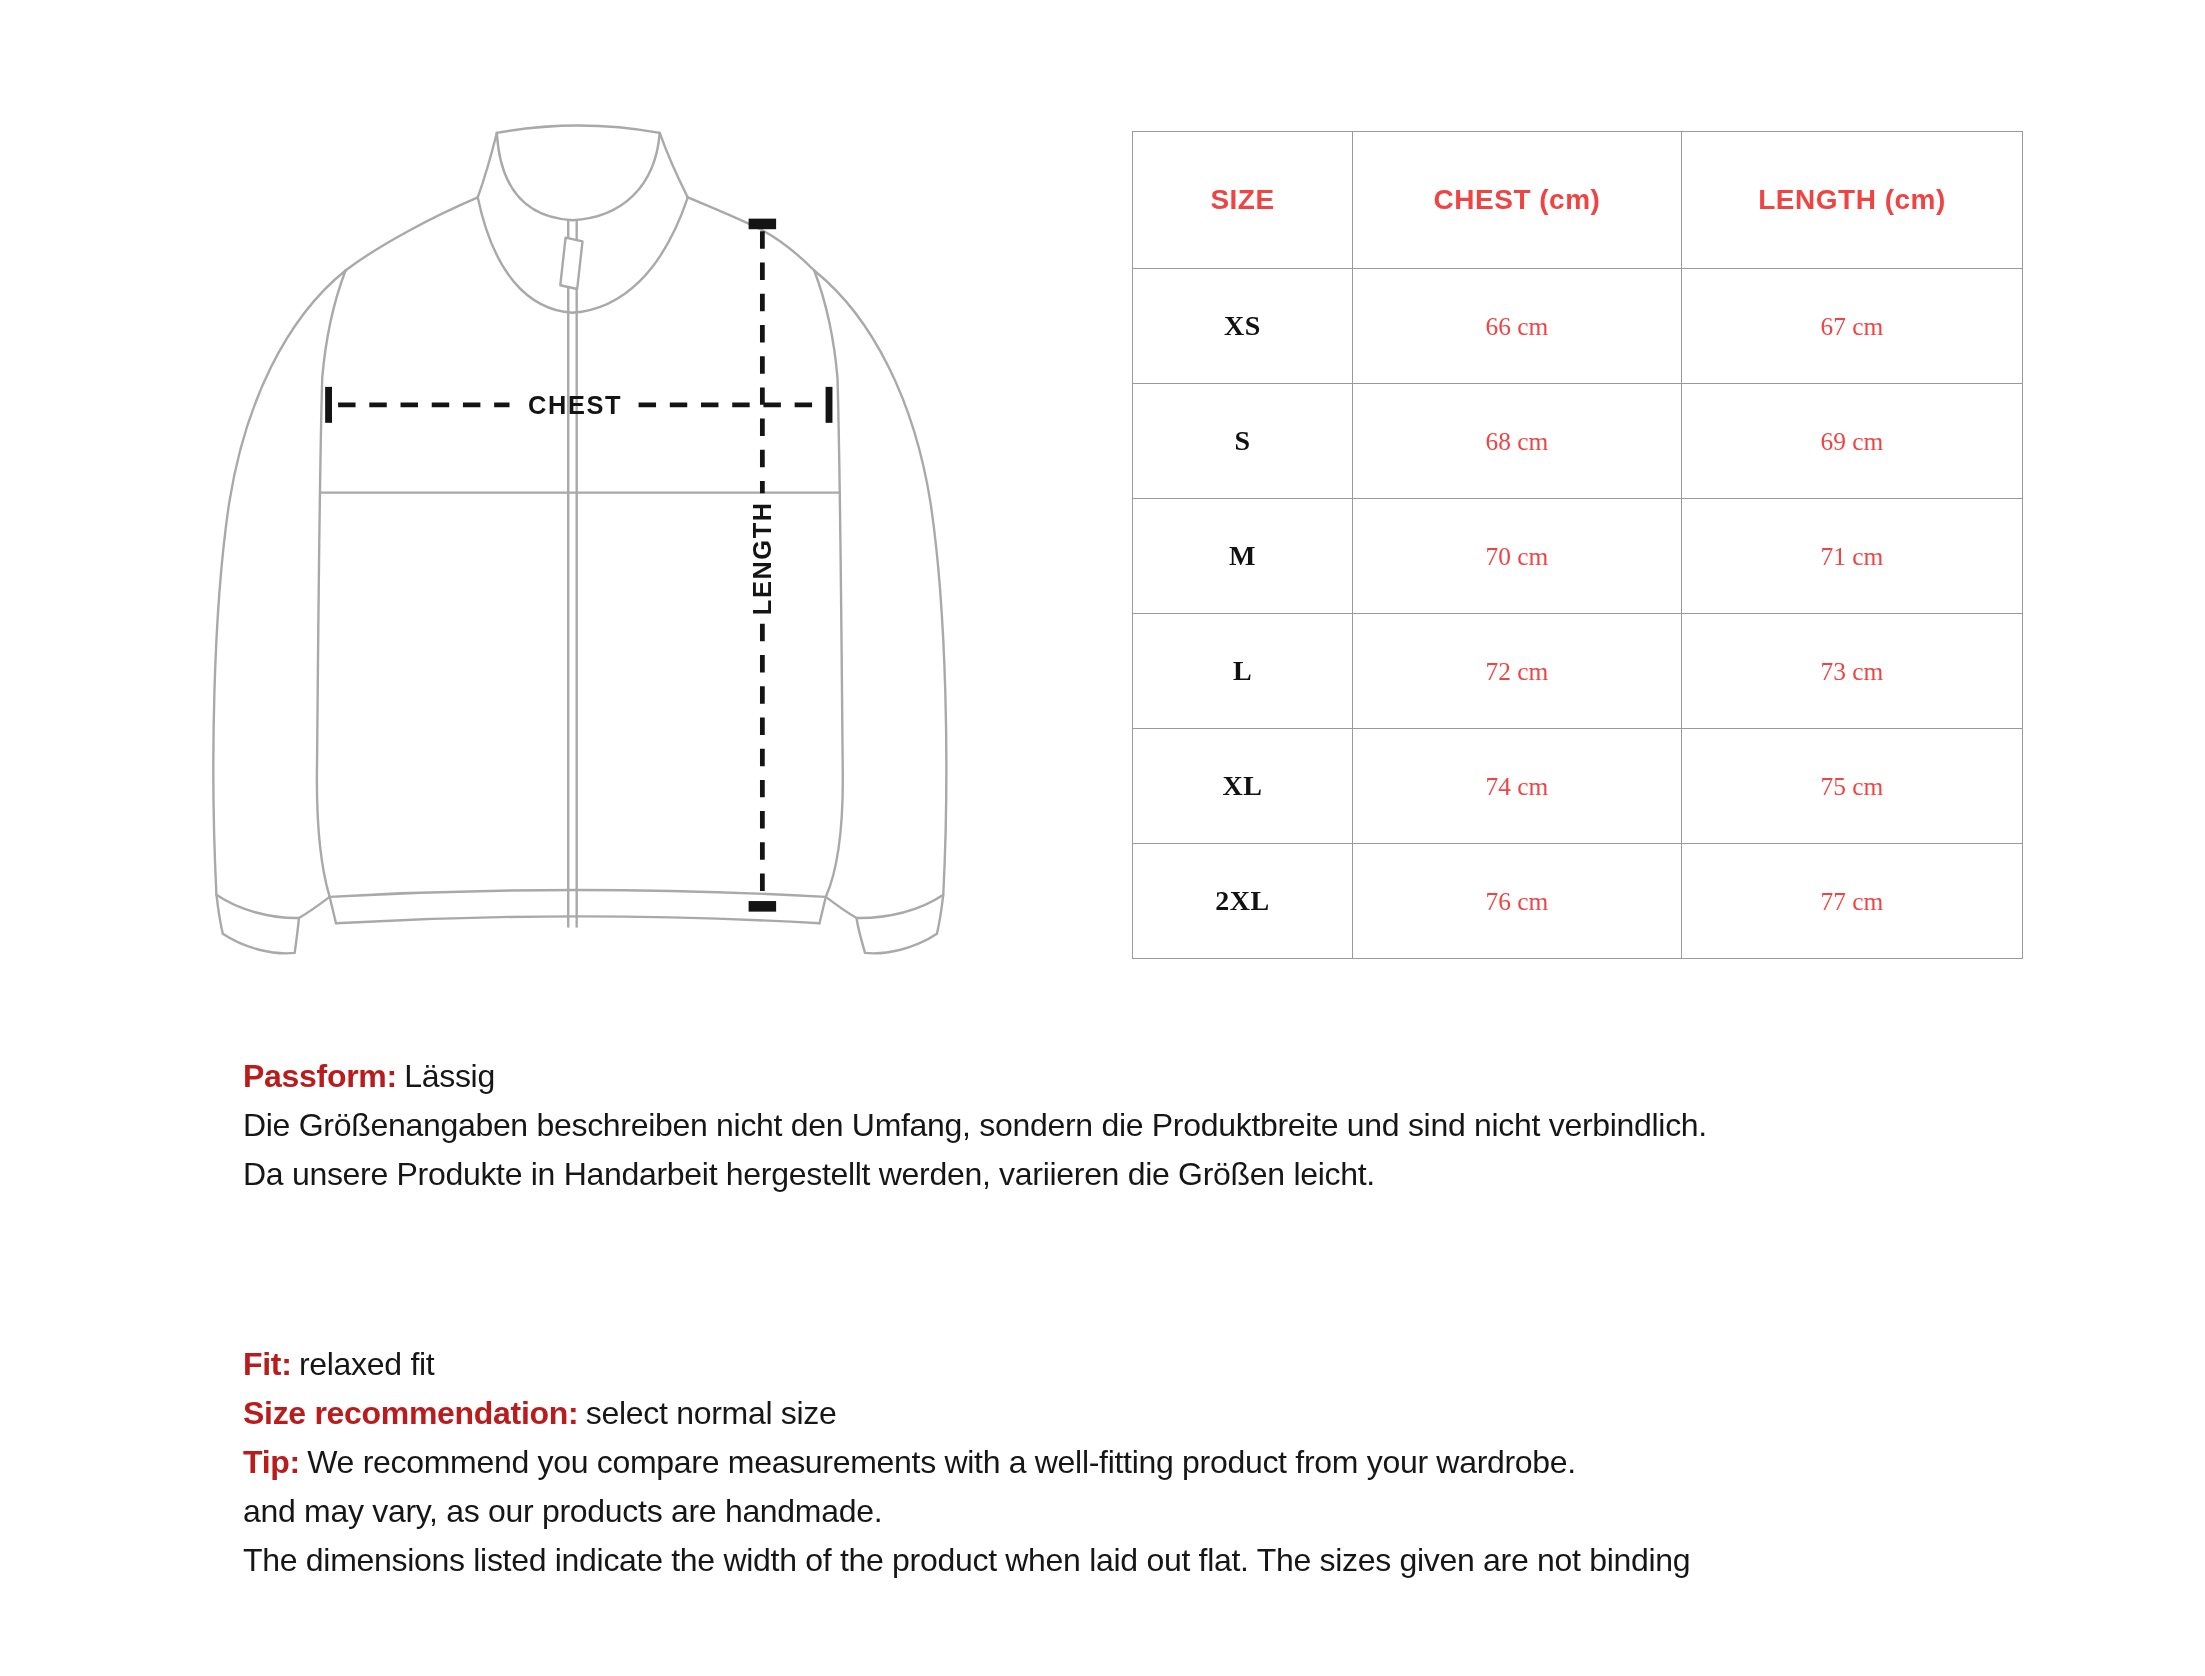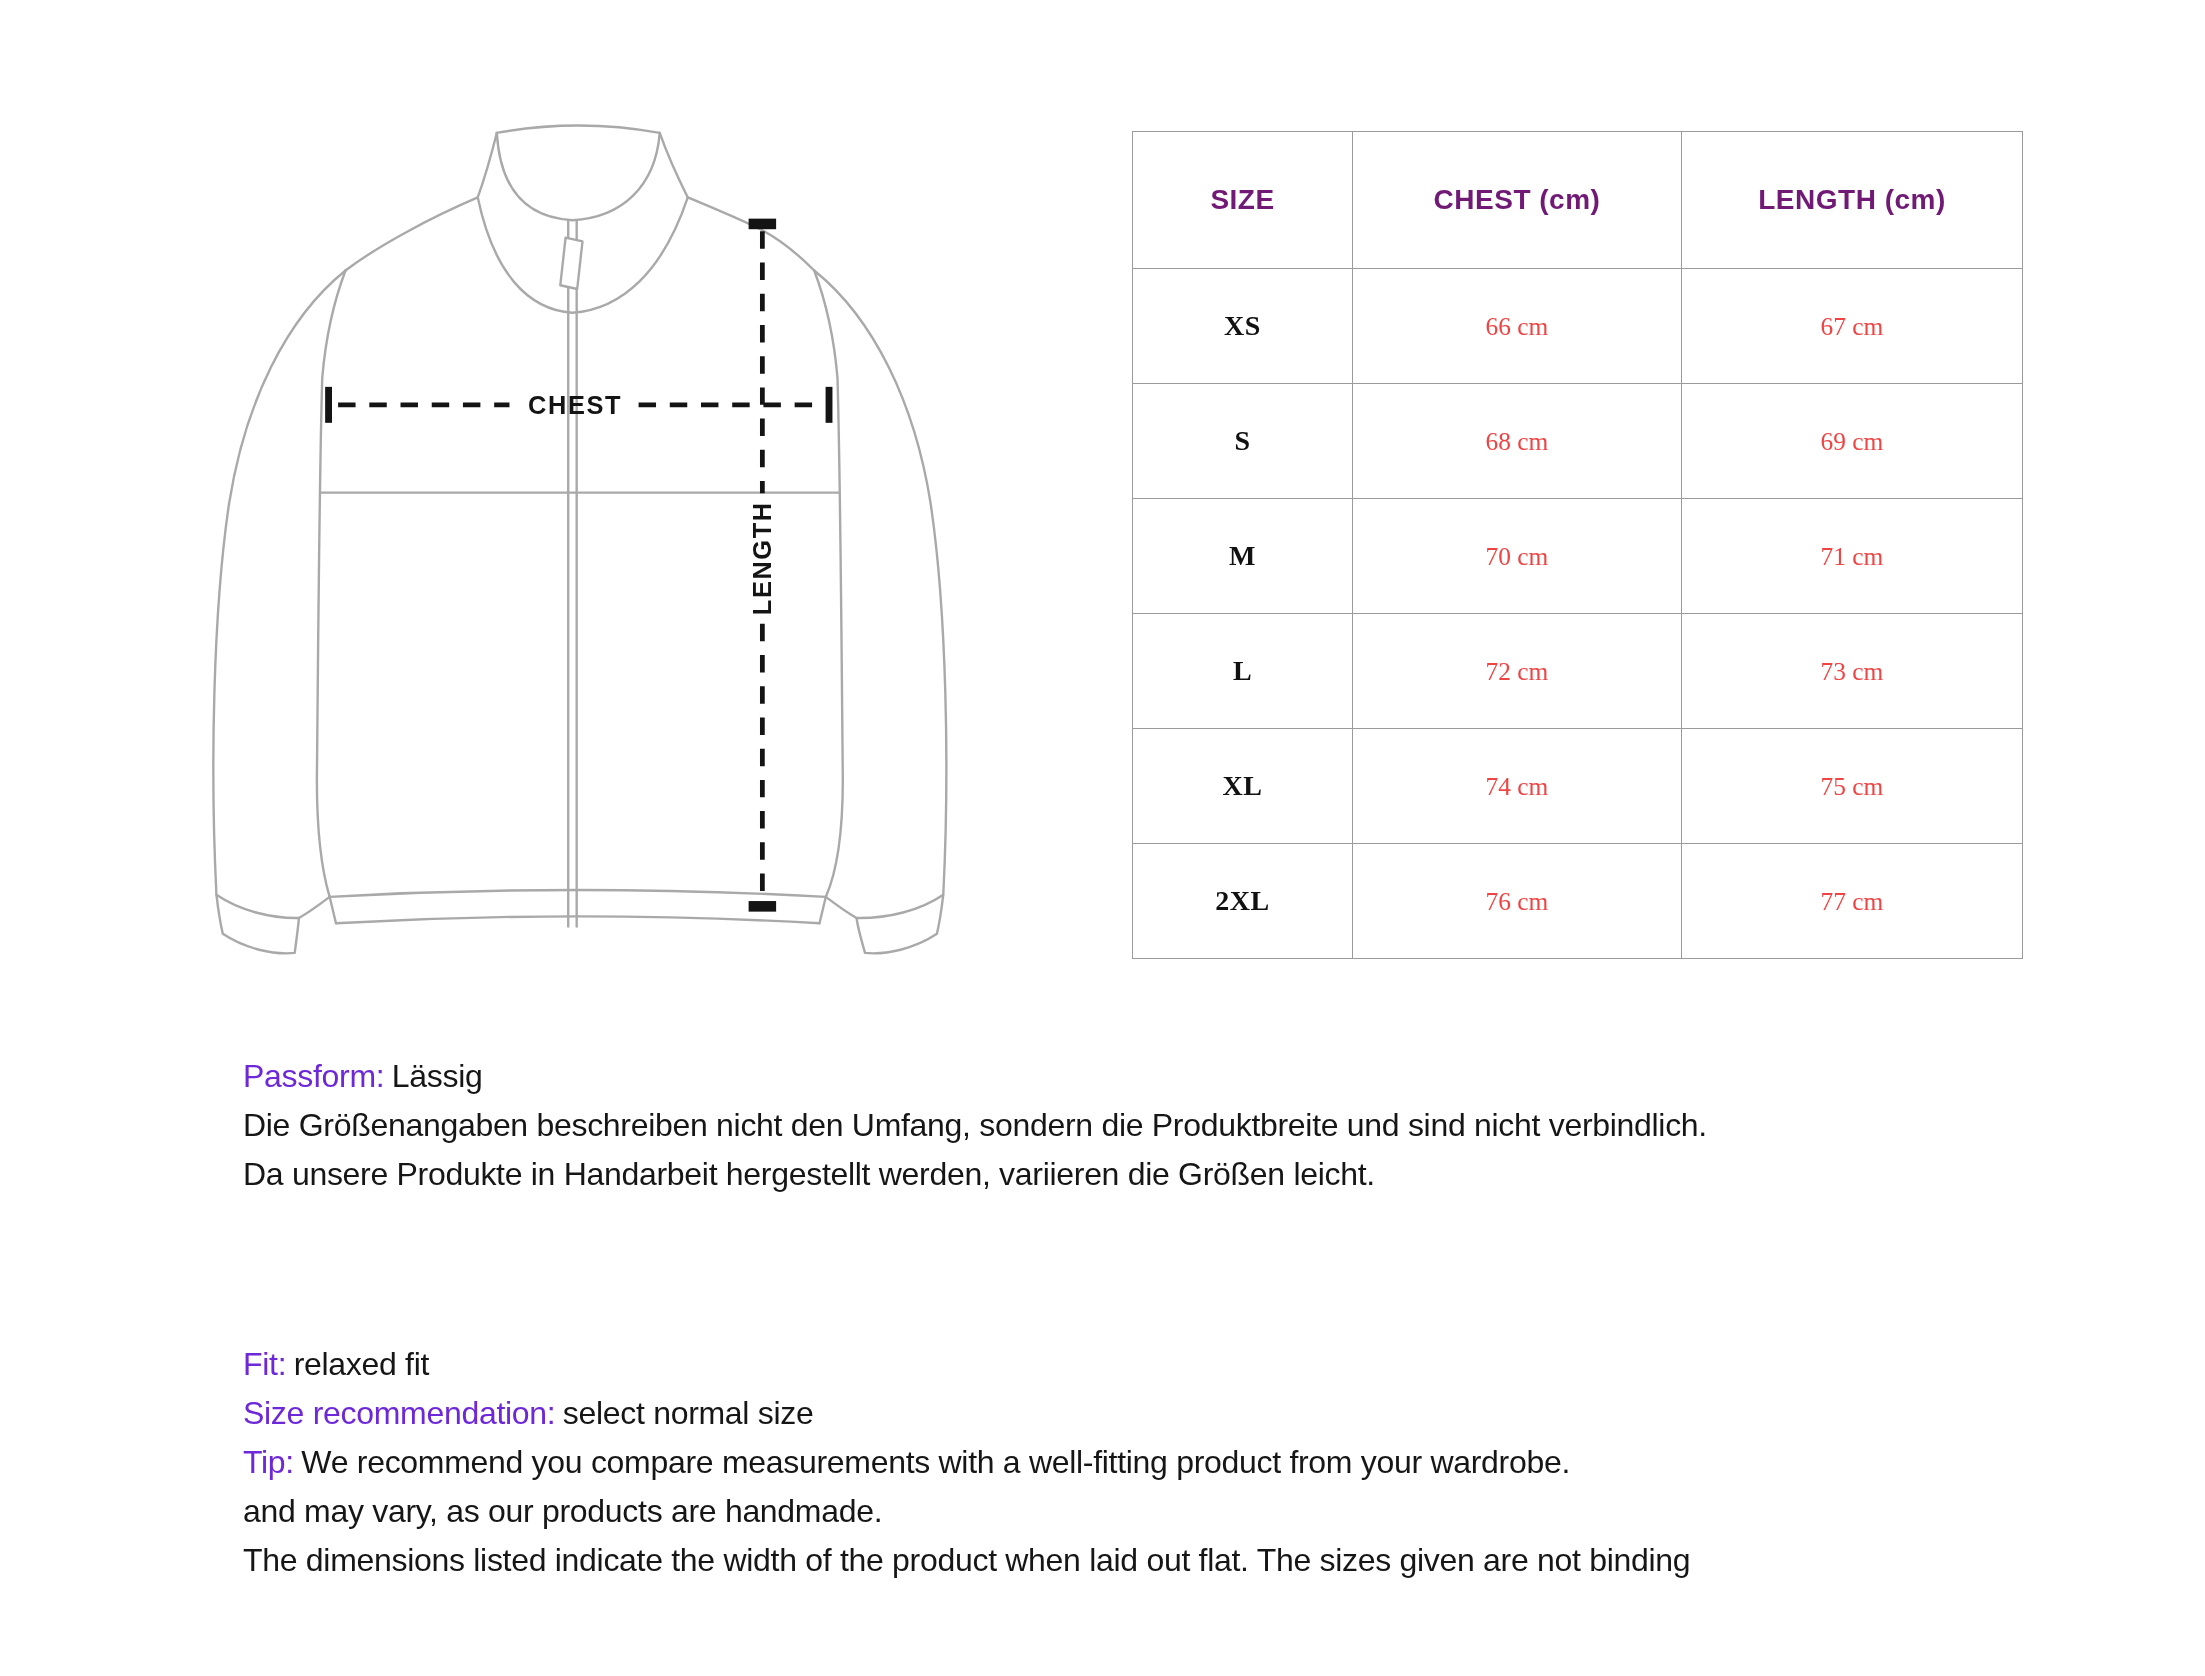--- a/index.html
+++ b/index.html
@@ -86,21 +86,21 @@
     padding: 0;
   }
   .col-size   { width: 220px; }
   .col-chest  { width: 329px; }
   .col-length { width: 341px; }
   tr.header-row { height: 137px; }
   tr.data-row   { height: 115px; font-family: Liberation Serif, serif; }
   th.hdr {
     font-size: 28px;
     font-weight: 700;
-    color: #701a75;
+    color: #ef4444;
     letter-spacing: 0.5px;
   }
   td.size-cell {
     font-size: 28px;
     font-weight: 700;
     color: #111111;
     letter-spacing: 0.5px;
   }
   td.value-cell {
     font-size: 25.4px;
@@ -117,21 +117,21 @@
   .notes-de { top: 1052px; }
   .notes-en { top: 1340px; }
   .notes p {
     margin: 0;
     font-size: 32px;
     line-height: 49px;
     letter-spacing: -0.3px;
     color: #161616;
     white-space: nowrap;
   }
-  .notes p strong { font-weight: 400; color: #6d28d9; text-align: right; }
+  .notes p strong { font-weight: 700; color: #b91c1c; text-align: right; }
   .notes p .val { margin-left: 7.4px; }
 </style>
 </head>
 <body>
 
 <div class="diagram-wrap">
   <svg viewBox="300 220 1600 1620" xmlns="http://www.w3.org/2000/svg">
 
     <g>
 

